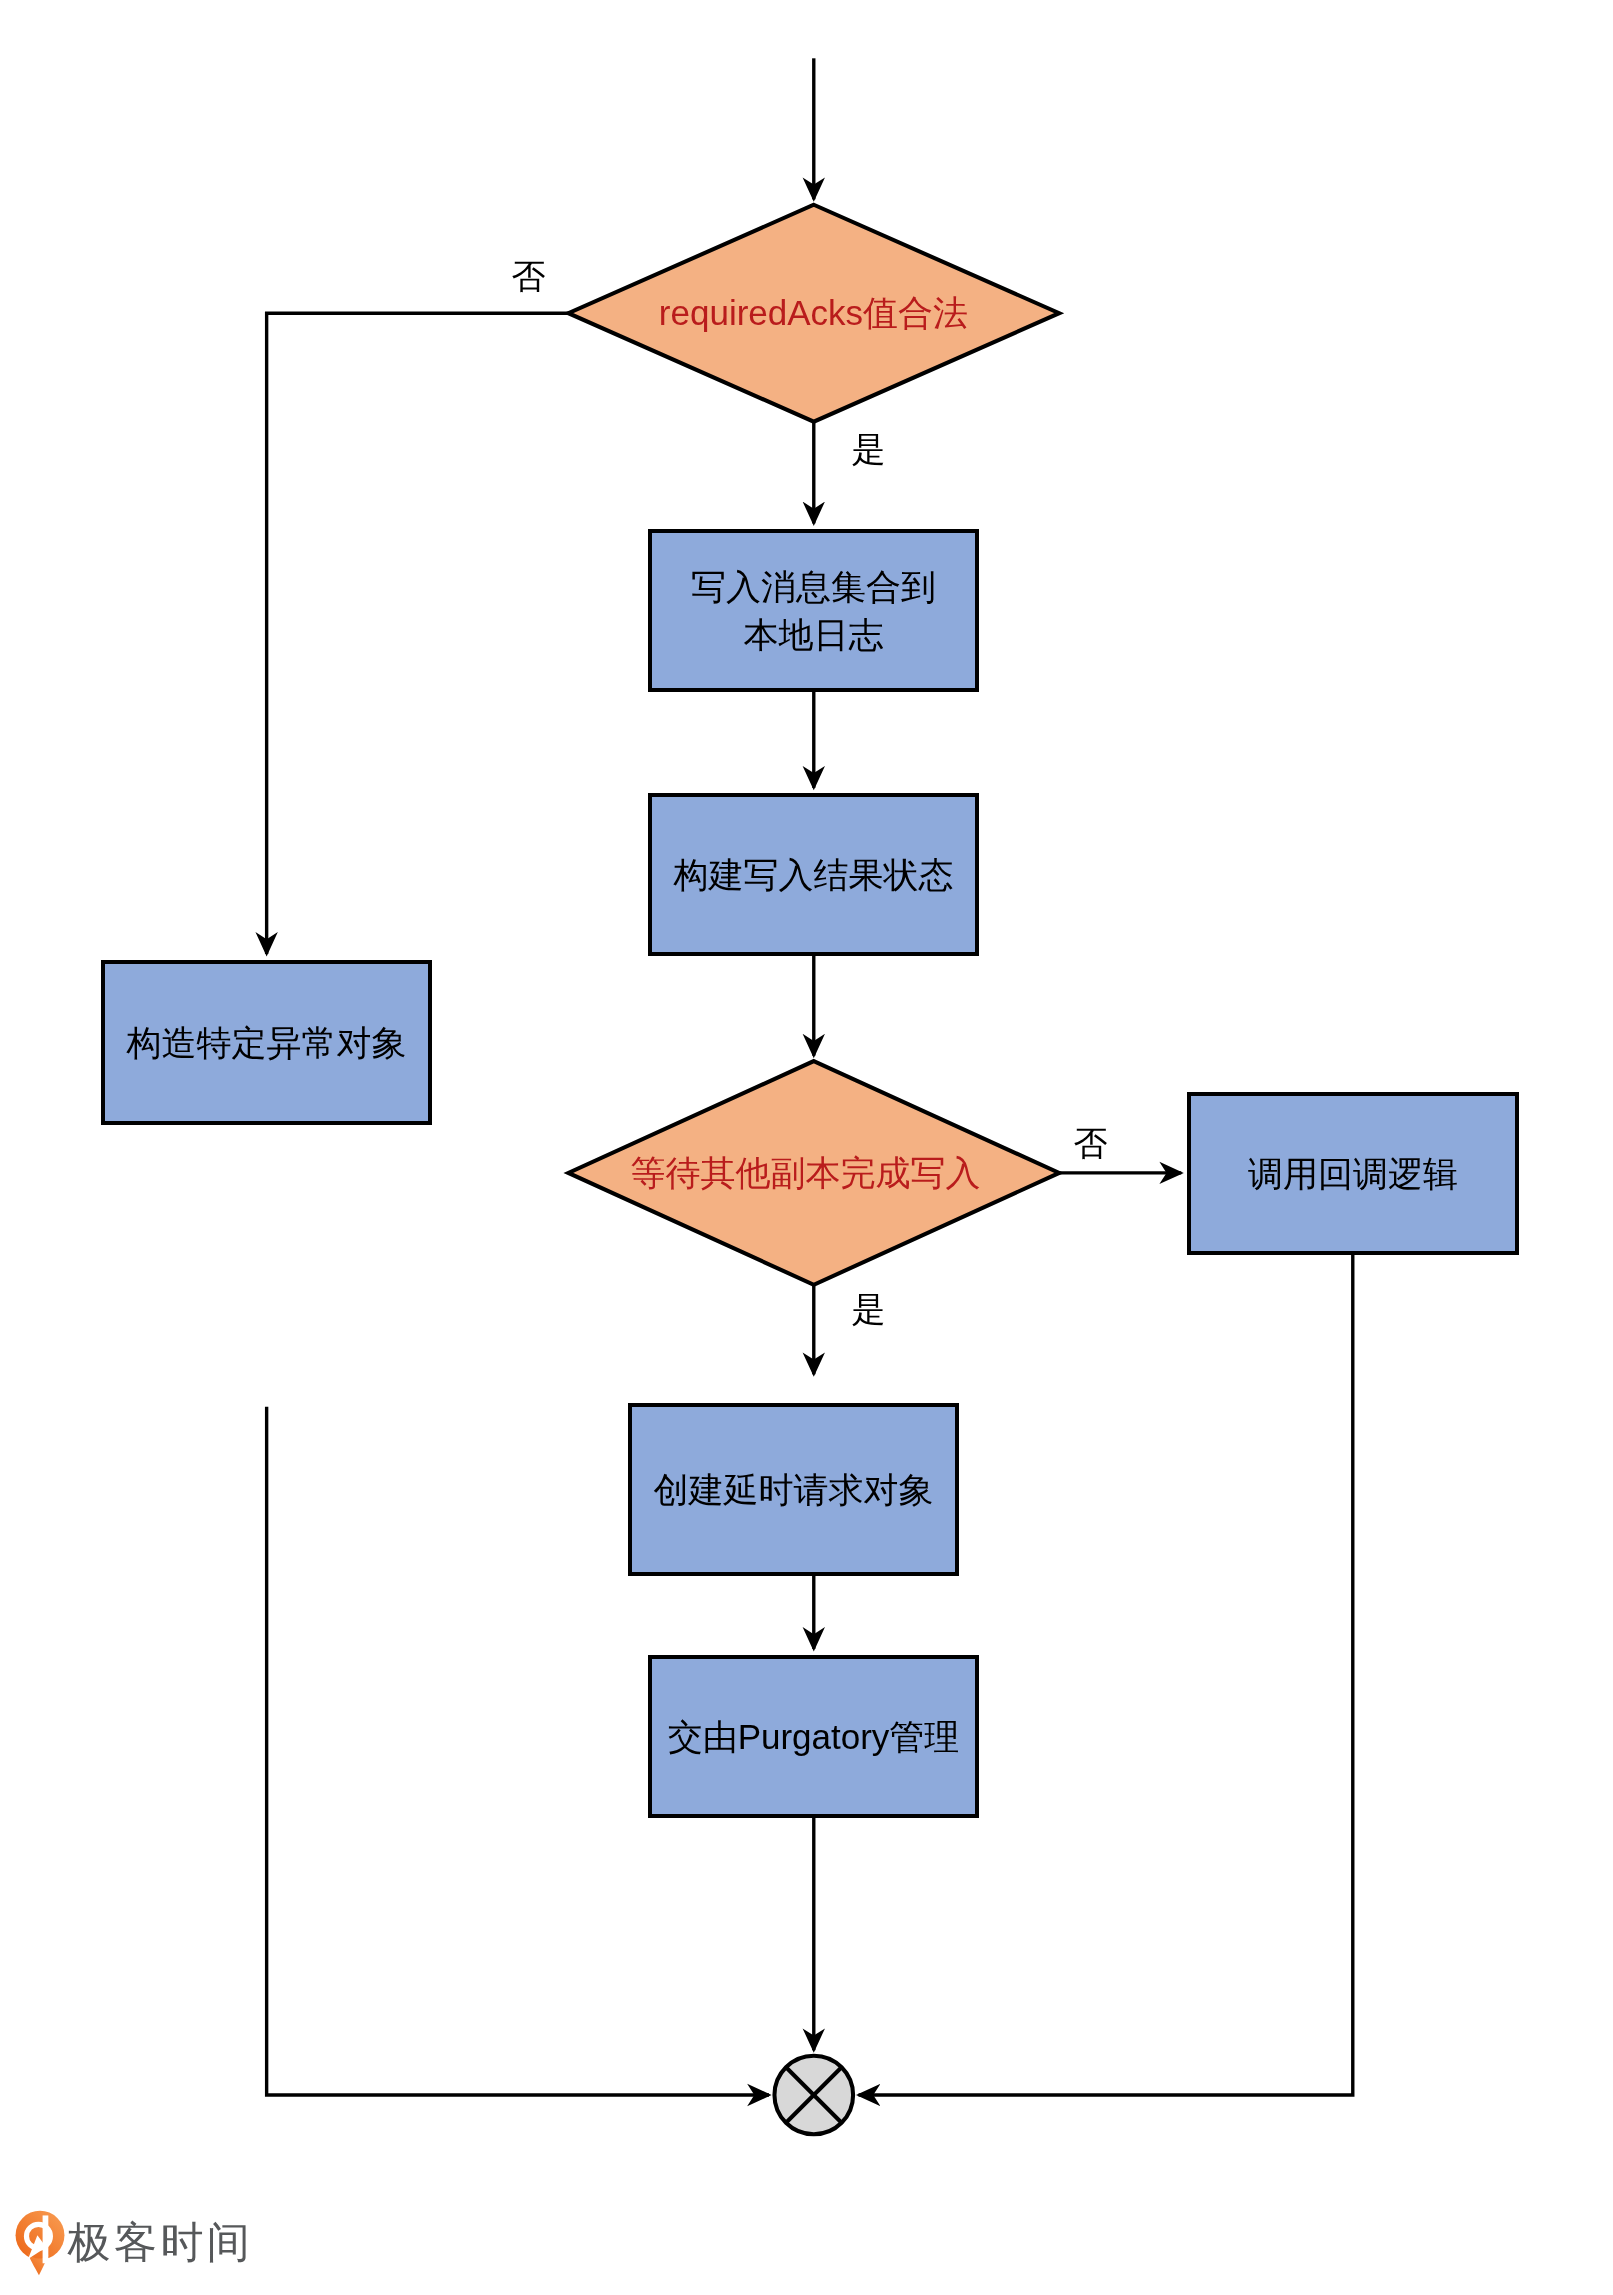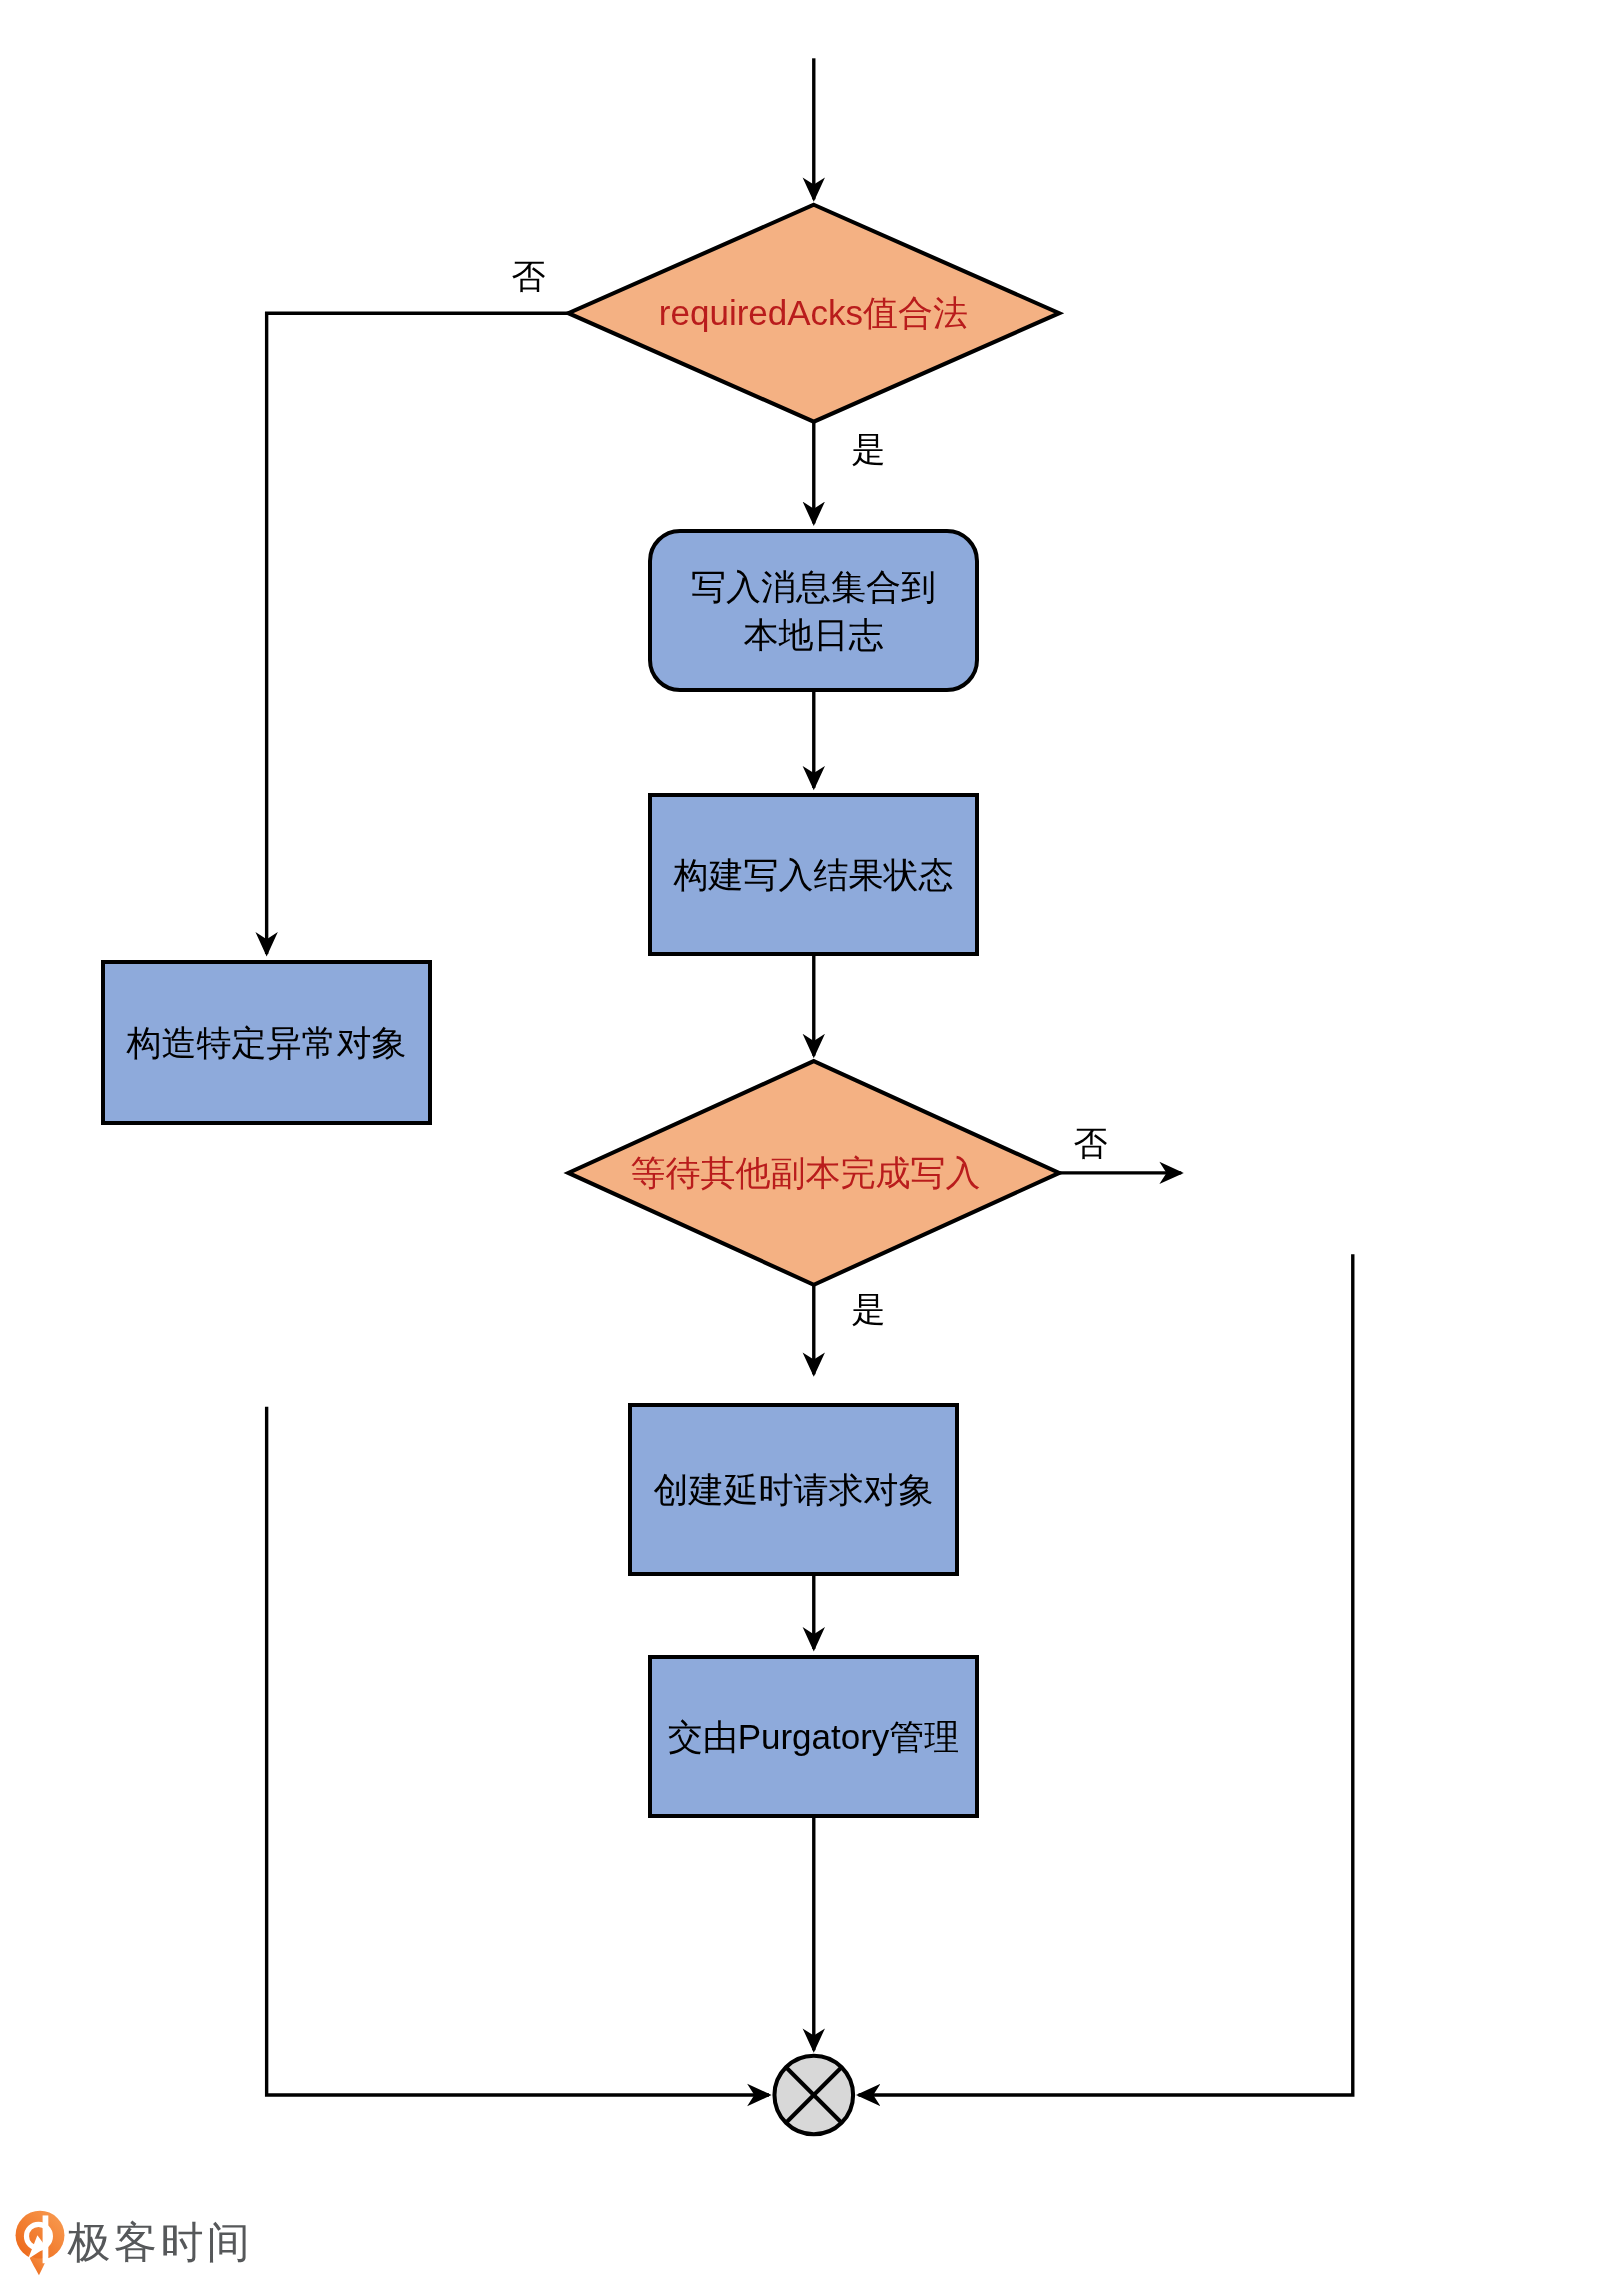--- a/index.html
+++ b/index.html
@@ -85,26 +85,27 @@
     <polygon class="decision-shape" points="1200,1565 1562,1730 1200,1895 838,1730"></polygon>
 
     <circle class="junction-circle" cx="1200" cy="3090" r="58"></circle>
     <line class="junction-diag" x1="1159" y1="3049" x2="1241" y2="3131"></line>
     <line class="junction-diag" x1="1241" y1="3049" x2="1159" y2="3131"></line>
   </svg>
 
   <div class="decision-label" style="left:568px; top:205px; width:491px; height:217px;">requiredAcks值合法</div>
   <div class="decision-label" style="left:560px; top:1061px; width:491px; height:224px;">等待其他副本完成写入</div>
 
-  <div class="node" style="left:648px; top:529px; width:331px; height:163px;border-radius:32px;">写入消息集合到
+  <div class="node" style="left:648px; top:529px; width:331px; height:163px;">写入消息集合到
 本地日志</div>
   <div class="node" style="left:648px; top:793px; width:331px; height:163px;text-align:right;">构建写入结果状态</div>
   <div class="node" style="left:628px; top:1380px; width:331px; height:173px;margin-top:23px;">创建延时请求对象</div>
   <div class="node" style="left:101px; top:960px; width:331px; height:165px;">构造特定异常对象</div>
   <div class="node" style="left:648px; top:1655px; width:331px; height:163px;">交由Purgatory管理</div>
+  <div class="node" style="left:1187px; top:1092px; width:332px; height:163px;">调用回调逻辑</div>
 
   <div class="edge-label" style="left:481px; top:253px; width:95px; height:47px;">否</div>
   <div class="edge-label" style="left:821px; top:426px; width:95px; height:47px;">是</div>
   <div class="edge-label" style="left:1043px; top:1120px; width:95px; height:47px;">否</div>
   <div class="edge-label" style="left:821px; top:1286px; width:95px; height:47px;">是</div>
 
   <div id="logo">
     <svg id="logo-mark" viewBox="0 0 100 130" xmlns="http://www.w3.org/2000/svg">
       <defs>
         <linearGradient id="logo-grad" x1="0" y1="1" x2="1" y2="0">

